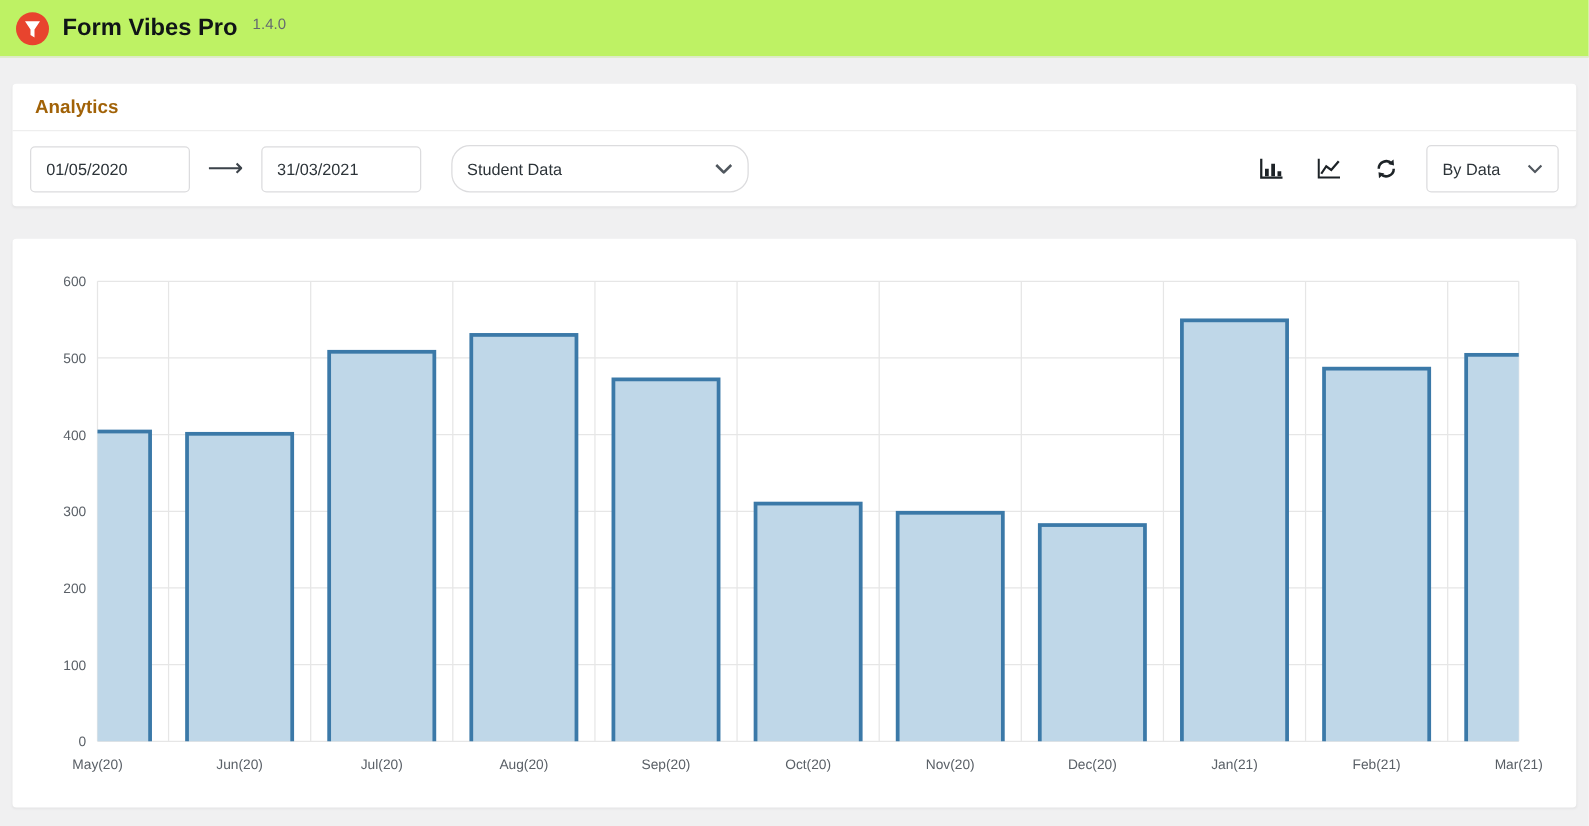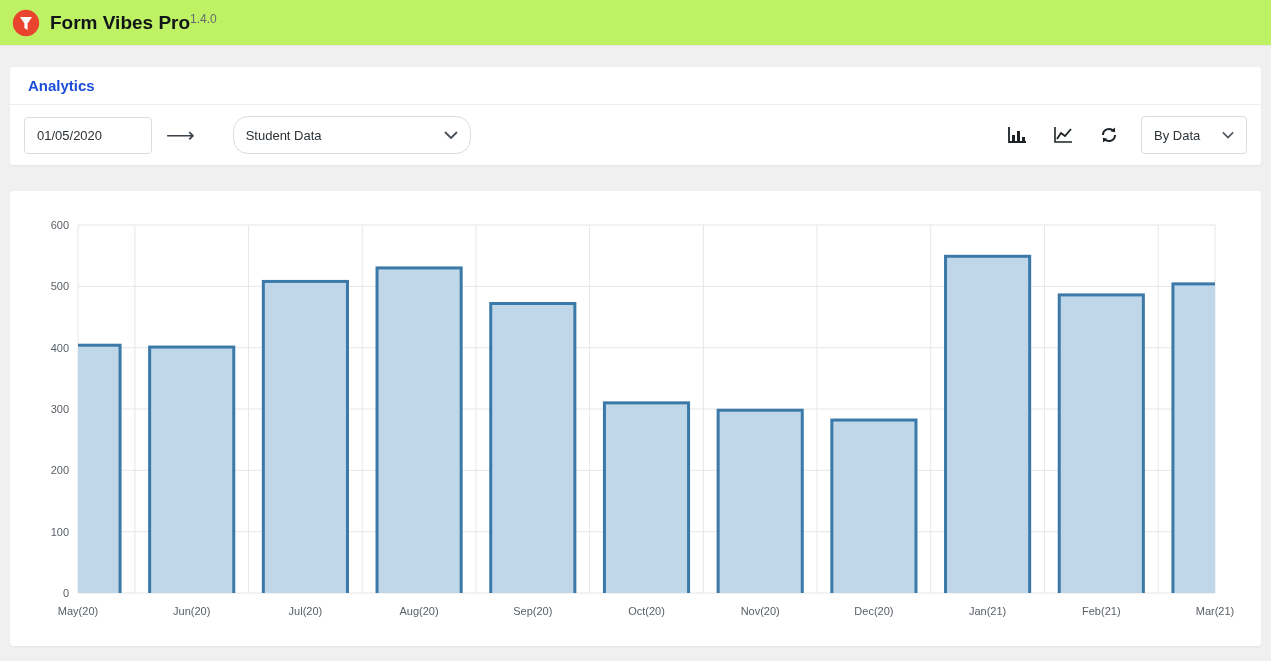--- a/index.html
+++ b/index.html
@@ -13,35 +13,35 @@
   .top-bar {
     background: #bef264;
     height: 46px;
     display: flex;
     align-items: center;
     padding: 0 12px;
     border-bottom: 1px solid #e8e8e9;
   }
   .logo { width:28px; height:28px; display:inline-flex; }
   .app-title { font-size: 19px; font-weight: 700; margin: 0 0 0 10px; color:#101517; }
-  .version { font-size: 12px; color: #646970; margin-left: 0; position: relative; top: -4px; }
+  .version { font-size: 12px; color: #646970; margin-left: 12px; position: relative; top: -4px; }
 
   .page { padding: 21px 10px 16px; }
 
   .card {
     background: #fff;
     border-radius: 3px;
     box-shadow: 0 1px 2px rgba(0,0,0,0.05);
   }
   .card-title {
     font-size: 15px;
     font-weight: 700;
     padding: 10px 18px;
     border-bottom: 1px solid #eeeeee;
-    color: #1d4ed8;
+    color: #a16207;
   }
   .toolbar {
     display: flex;
     align-items: center;
     padding: 11px 14px;
   }
   .date-input {
     width: 128px;
     height: 37px;
     border: 1px solid #dcdcde;
@@ -108,20 +108,21 @@
   <span class="version">1.4.0</span>
 </header>
 
 <div class="page">
 
   <section class="card">
     <div class="card-title">Analytics</div>
     <div class="toolbar">
       <input type="text" class="date-input" value="01/05/2020" style="">
       <span class="arrow">⟶</span>
+      <input type="text" class="date-input" value="31/03/2021" style="">
 
       <div class="select source-select">
         <span>Student Data</span>
         <span style="display:inline-flex;">
           <svg width="14" height="8" viewBox="0 0 14 8">
               <polyline points="1,1 7,7 13,1" stroke="#50575e" stroke-width="2" fill="none"></polyline>
             </svg>
         </span>
       </div>
 

